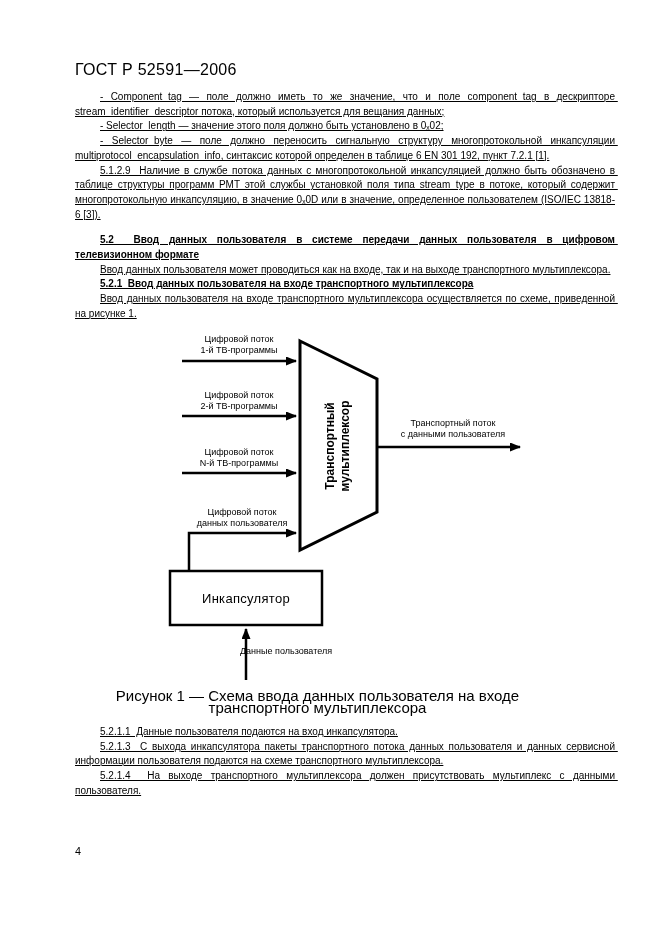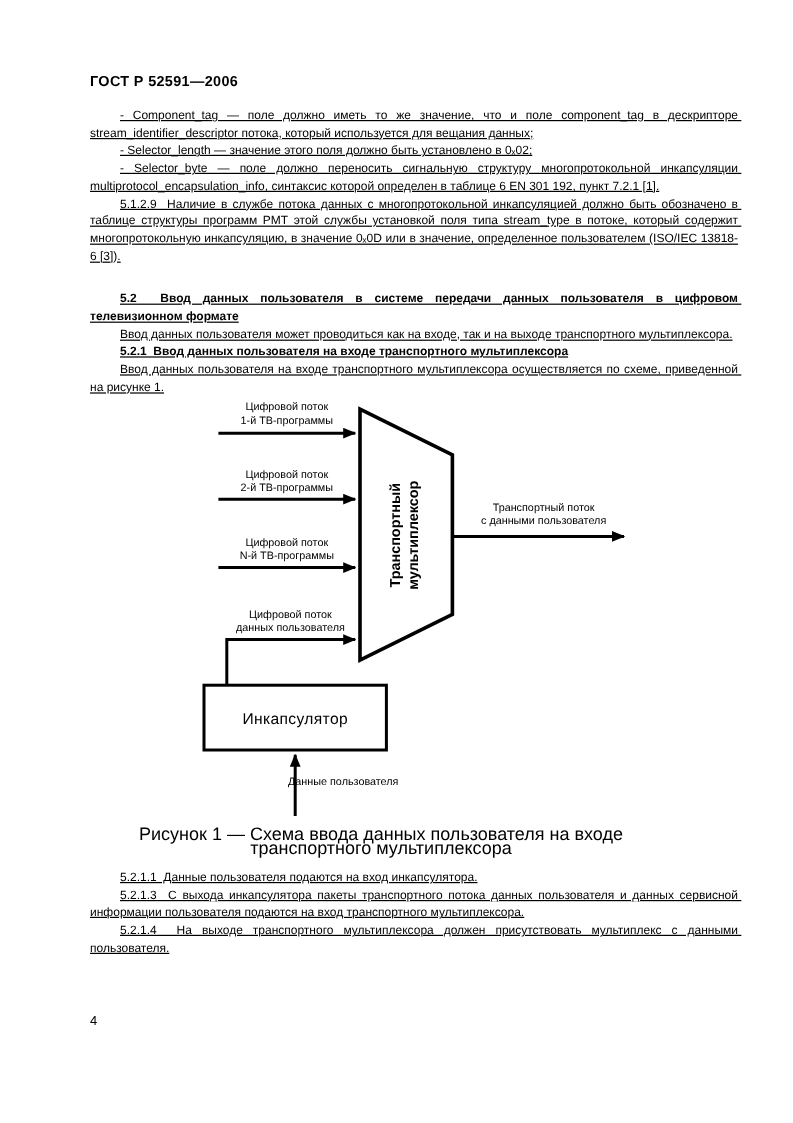--- a/index.html
+++ b/index.html
@@ -5,33 +5,33 @@
   html,body { margin:0; padding:0; }
   body {
     width:661px; height:936px; background:#ffffff; color:#000000;
     font-family:"Liberation Sans","DejaVu Sans",sans-serif;
     -webkit-font-smoothing:antialiased;
   }
   .page { position:relative; width:661px; height:936px; background:#ffffff; overflow:hidden; }
 
   .hdr {
     position:absolute; left:75px; top:61px;
-    font-size:12px; font-weight:bold; letter-spacing:.3px;
+    font-size:16px; font-weight:normal; letter-spacing:.3px;
   }
 
   .textblock { position:absolute; left:75px; width:540px; }
   #top-text { top:90px; }
   #bottom-text { top:725px; }
 
   .para {
     margin:0; font-size:10px; line-height:14.7px;
     text-align:justify; text-indent:25px; white-space:pre-wrap;text-decoration:underline;
   }
   .bold { font-weight:bold; }
-  .mt5 { margin-top:21px; }
+  .mt5 { margin-top:11px; }
 
   .diagram { position:absolute; left:0; top:330px; width:661px; height:365px; }
   .diagram svg { position:absolute; left:0; top:0; }
 
   .dlabel {
     position:absolute; font-size:9px; font-weight:normal; line-height:10.5px;
     text-align:center; letter-spacing:0;
   }
   .mux-label {
     position:absolute; left:337px; top:116px; width:140px;
@@ -120,19 +120,19 @@
 
     <div class="enc-label">Инкапсулятор</div>
 
     <div class="dlabel" style="left:240px; top:316px; width:150px; text-align:left;">Данные пользователя</div>
   </div>
 
   <div class="fig-caption">Рисунок 1 — Схема ввода данных пользователя на входе транспортного мультиплексора</div>
 
   <div class="textblock" id="bottom-text">
     <p class="para">5.2.1.1  Данные пользователя подаются на вход инкапсулятора.</p>
-    <p class="para">5.2.1.3  С выхода инкапсулятора пакеты транспортного потока данных пользователя и данных сервисной информации пользователя подаются на вход транспортного мультиплексора.</p>
+    <p class="para">5.2.1.3  С выхода инкапсулятора пакеты транспортного потока данных пользователя и данных сервисной информации пользователя подаются на схеме транспортного мультиплексора.</p>
     <p class="para">5.2.1.4  На выходе транспортного мультиплексора должен присутствовать мультиплекс с данными пользователя.</p>
   </div>
 
   <div class="page-num">4</div>
 
 </div>
 
 </body></html>

